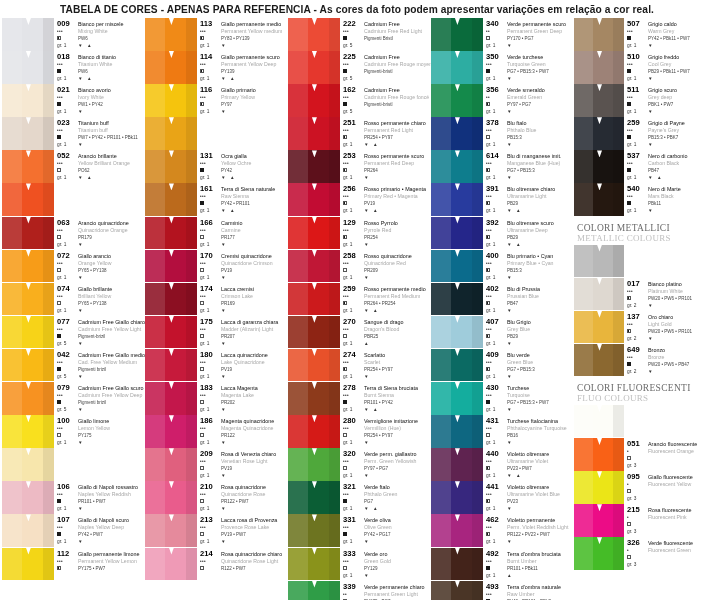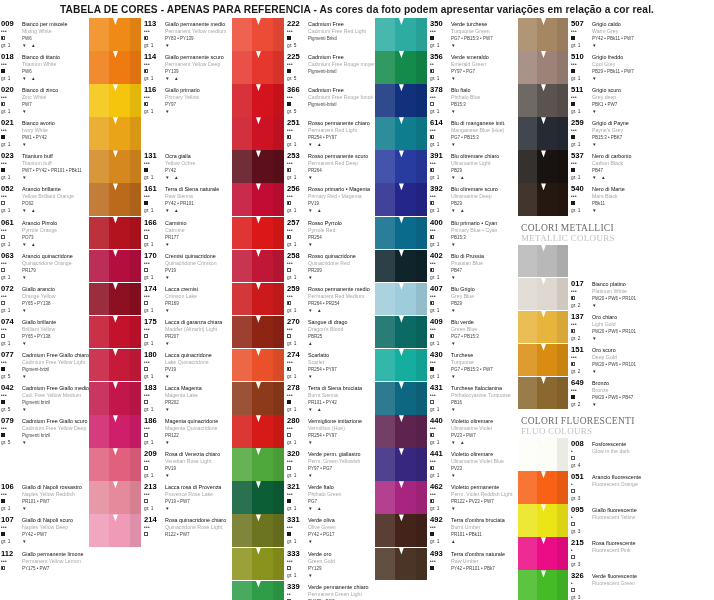--- a/index.html
+++ b/index.html
@@ -20,21 +20,20 @@
     letter-spacing: 0.1px;
     white-space: nowrap;
   }
 
   .columns {
     display: flex;
     width: 660px;
     height: 580px;
     padding: 0 2px;
     gap: 0;
-    justify-content: flex-end;
   }
   .col { width: 143px; flex: 0 0 143px; }
   .col.col5 { width: 140px; flex: 0 0 140px; }
 
   .entry {
     display: flex;
     height: 32.5px;
     margin-bottom: 0.6px;
     align-items: stretch;
   }
@@ -164,37 +163,20 @@
             <div class="name-it">Bianco di titanio</div>
             <div class="stars">•••</div>
             <div class="name-en">Titanium White</div>
             <div class="opacity-box"><span class="sq"></span></div>
             <div class="pigment">PW6</div>
             <div class="grade">gr. 1</div>
             <div class="icons">▼ ▲</div>
           </div>
         </div>
         <div class="entry">
-          <div class="swatch" style="background: rgb(226, 227, 231);">
-            <div class="streak"></div>
-            <div class="streak2"></div>
-            <div class="nick"></div>
-          </div>
-          <div class="info">
-            <div class="code">020</div>
-            <div class="name-it">Bianco di zinco</div>
-            <div class="stars">•••</div>
-            <div class="name-en">Zinc White</div>
-            <div class="opacity-box"><span class="sq-half"></span></div>
-            <div class="pigment">PW7</div>
-            <div class="grade">gr. 1</div>
-            <div class="icons">▼</div>
-          </div>
-        </div>
-        <div class="entry">
           <div class="swatch" style="background: rgb(246, 232, 210);">
             <div class="streak"></div>
             <div class="streak2"></div>
             <div class="nick"></div>
           </div>
           <div class="info">
             <div class="code">021</div>
             <div class="name-it">Bianco avorio</div>
             <div class="stars">•••</div>
             <div class="name-en">Ivory White</div>
@@ -237,30 +219,20 @@
             <div class="grade">gr. 1</div>
             <div class="icons">▼ ▲</div>
           </div>
         </div>
         <div class="entry">
           <div class="swatch" style="background: rgb(239, 81, 33);">
             <div class="streak"></div>
             <div class="streak2"></div>
             <div class="nick"></div>
           </div>
-          <div class="info">
-            <div class="code">061</div>
-            <div class="name-it">Arancio Pirrolo</div>
-            <div class="stars">•••</div>
-            <div class="name-en">Pyrrole Orange</div>
-            <div class="opacity-box"><span class="sq-open"></span></div>
-            <div class="pigment">PO73</div>
-            <div class="grade">gr. 1</div>
-            <div class="icons">▼ ▲</div>
-          </div>
         </div>
         <div class="entry">
           <div class="swatch" style="background: rgb(176, 32, 28);">
             <div class="streak"></div>
             <div class="streak2"></div>
             <div class="nick"></div>
           </div>
           <div class="info">
             <div class="code">063</div>
             <div class="name-it">Arancio quinacridone</div>
@@ -351,20 +323,37 @@
             <div class="name-it">Cadmium Free Giallo scuro</div>
             <div class="stars">•••</div>
             <div class="name-en">Cadmium Free Yellow Deep</div>
             <div class="opacity-box"><span class="sq"></span></div>
             <div class="pigment">Pigmenti brizil</div>
             <div class="grade">gr. 5</div>
             <div class="icons">▼</div>
           </div>
         </div>
         <div class="entry">
+          <div class="swatch" style="background: rgb(249, 224, 30);">
+            <div class="streak"></div>
+            <div class="streak2"></div>
+            <div class="nick"></div>
+          </div>
+          <div class="info">
+            <div class="code">100</div>
+            <div class="name-it">Giallo limone</div>
+            <div class="stars">•••</div>
+            <div class="name-en">Lemon Yellow</div>
+            <div class="opacity-box"><span class="sq-open"></span></div>
+            <div class="pigment">PY175</div>
+            <div class="grade">gr. 1</div>
+            <div class="icons">▼</div>
+          </div>
+        </div>
+        <div class="entry">
           <div class="swatch" style="background: rgb(247, 230, 172);">
             <div class="streak"></div>
             <div class="streak2"></div>
             <div class="nick"></div>
           </div>
         </div>
         <div class="entry">
           <div class="swatch" style="background: rgb(237, 186, 196);">
             <div class="streak"></div>
             <div class="streak2"></div>
@@ -632,20 +621,37 @@
             <div class="streak2"></div>
             <div class="nick"></div>
           </div>
           <div class="info">
             <div class="code">209</div>
             <div class="name-it">Rosa di Venezia chiaro</div>
             <div class="stars">•••</div>
             <div class="name-en">Venetian Rose Light</div>
             <div class="opacity-box"><span class="sq-open"></span></div>
             <div class="pigment">PV19</div>
+            <div class="grade">gr. 1</div>
+            <div class="icons">▼</div>
+          </div>
+        </div>
+        <div class="entry">
+          <div class="swatch" style="background: rgb(233, 92, 140);">
+            <div class="streak"></div>
+            <div class="streak2"></div>
+            <div class="nick"></div>
+          </div>
+          <div class="info">
+            <div class="code">210</div>
+            <div class="name-it">Rosa quinacridone</div>
+            <div class="stars">•••</div>
+            <div class="name-en">Quinacridone Rose</div>
+            <div class="opacity-box"><span class="sq-open"></span></div>
+            <div class="pigment">PR122 • PW7</div>
             <div class="grade">gr. 1</div>
             <div class="icons">▼</div>
           </div>
         </div>
         <div class="entry">
           <div class="swatch" style="background: rgb(229, 138, 156);">
             <div class="streak"></div>
             <div class="streak2"></div>
             <div class="nick"></div>
           </div>
@@ -711,21 +717,21 @@
             <div class="icons"></div>
           </div>
         </div>
         <div class="entry">
           <div class="swatch" style="background: rgb(211, 20, 30);">
             <div class="streak"></div>
             <div class="streak2"></div>
             <div class="nick"></div>
           </div>
           <div class="info">
-            <div class="code">366</div>
+            <div class="code">162</div>
             <div class="name-it">Cadmium Free</div>
             <div class="stars">•••</div>
             <div class="name-en">Cadmium Free Rouge foncé</div>
             <div class="opacity-box"><span class="sq"></span></div>
             <div class="pigment">Pigmenti-bristl</div>
             <div class="grade">gr. 5</div>
             <div class="icons"></div>
           </div>
         </div>
         <div class="entry">
@@ -779,21 +785,21 @@
             <div class="icons">▼ ▲</div>
           </div>
         </div>
         <div class="entry">
           <div class="swatch" style="background: rgb(220, 23, 23);">
             <div class="streak"></div>
             <div class="streak2"></div>
             <div class="nick"></div>
           </div>
           <div class="info">
-            <div class="code">257</div>
+            <div class="code">129</div>
             <div class="name-it">Rosso Pyrrolo</div>
             <div class="stars">•••</div>
             <div class="name-en">Pyrrole Red</div>
             <div class="opacity-box"><span class="sq-half"></span></div>
             <div class="pigment">PR254</div>
             <div class="grade">gr. 1</div>
             <div class="icons">▼</div>
           </div>
         </div>
         <div class="entry">
@@ -977,20 +983,37 @@
             <div class="name-it">Verde permanente chiaro</div>
             <div class="stars">••</div>
             <div class="name-en">Permanent Green Light</div>
             <div class="opacity-box"><span class="sq-half"></span></div>
             <div class="pigment">PY175 • PG7</div>
           </div>
         </div>
       </div>
     <div class="col">
         <div class="entry">
+          <div class="swatch" style="background: rgb(10, 107, 60);">
+            <div class="streak"></div>
+            <div class="streak2"></div>
+            <div class="nick"></div>
+          </div>
+          <div class="info">
+            <div class="code">340</div>
+            <div class="name-it">Verde permanente scuro</div>
+            <div class="stars">••</div>
+            <div class="name-en">Permanent Green Deep</div>
+            <div class="opacity-box"><span class="sq-open"></span></div>
+            <div class="pigment">PY170 • PG7</div>
+            <div class="grade">gr. 1</div>
+            <div class="icons">▼</div>
+          </div>
+        </div>
+        <div class="entry">
           <div class="swatch" style="background: rgb(45, 173, 162);">
             <div class="streak"></div>
             <div class="streak2"></div>
             <div class="nick"></div>
           </div>
           <div class="info">
             <div class="code">350</div>
             <div class="name-it">Verde turchese</div>
             <div class="stars">•••</div>
             <div class="name-en">Turquoise Green</div>
@@ -1413,37 +1436,20 @@
             <div class="name-it">Oro chiaro</div>
             <div class="stars">•••</div>
             <div class="name-en">Light Gold</div>
             <div class="opacity-box"><span class="sq-half"></span></div>
             <div class="pigment">PW20 • PW6 • PR101</div>
             <div class="grade">gr. 2</div>
             <div class="icons">▼</div>
           </div>
         </div>
         <div class="entry">
-          <div class="swatch" style="background: rgb(216, 141, 18);">
-            <div class="streak"></div>
-            <div class="streak2"></div>
-            <div class="nick"></div>
-          </div>
-          <div class="info">
-            <div class="code">151</div>
-            <div class="name-it">Oro scuro</div>
-            <div class="stars">•••</div>
-            <div class="name-en">Deep Gold</div>
-            <div class="opacity-box"><span class="sq-half"></span></div>
-            <div class="pigment">PW20 • PW6 • PR101</div>
-            <div class="grade">gr. 2</div>
-            <div class="icons">▼</div>
-          </div>
-        </div>
-        <div class="entry">
           <div class="swatch" style="background: rgb(139, 104, 48);">
             <div class="streak"></div>
             <div class="streak2"></div>
             <div class="nick"></div>
           </div>
           <div class="info">
             <div class="code">649</div>
             <div class="name-it">Bronzo</div>
             <div class="stars">•••</div>
             <div class="name-en">Bronze</div>
@@ -1455,30 +1461,20 @@
         </div>
         <div class="section-head">
           <div class="section-it">COLORI FLUORESCENTI</div>
           <div class="section-en">FLUO COLOURS</div>
         </div>
         <div class="entry">
           <div class="swatch" style="background: rgb(253, 253, 248);">
             <div class="streak"></div>
             <div class="streak2"></div>
             <div class="nick"></div>
-          </div>
-          <div class="info">
-            <div class="code">008</div>
-            <div class="name-it">Fosforescente</div>
-            <div class="stars">•</div>
-            <div class="name-en">Glow in the dark</div>
-            <div class="opacity-box"><span class="sq-open"></span></div>
-            <div class="pigment"></div>
-            <div class="grade">gr. 4</div>
-            <div class="icons"></div>
           </div>
         </div>
         <div class="entry">
           <div class="swatch" style="background: rgb(249, 97, 22);">
             <div class="streak"></div>
             <div class="streak2"></div>
             <div class="nick"></div>
           </div>
           <div class="info">
             <div class="code">051</div>

